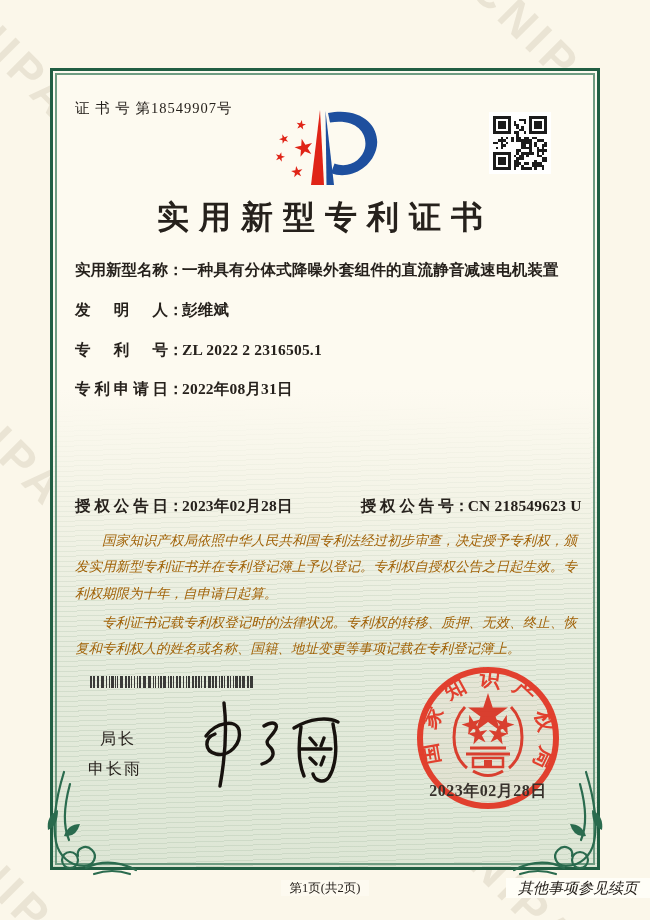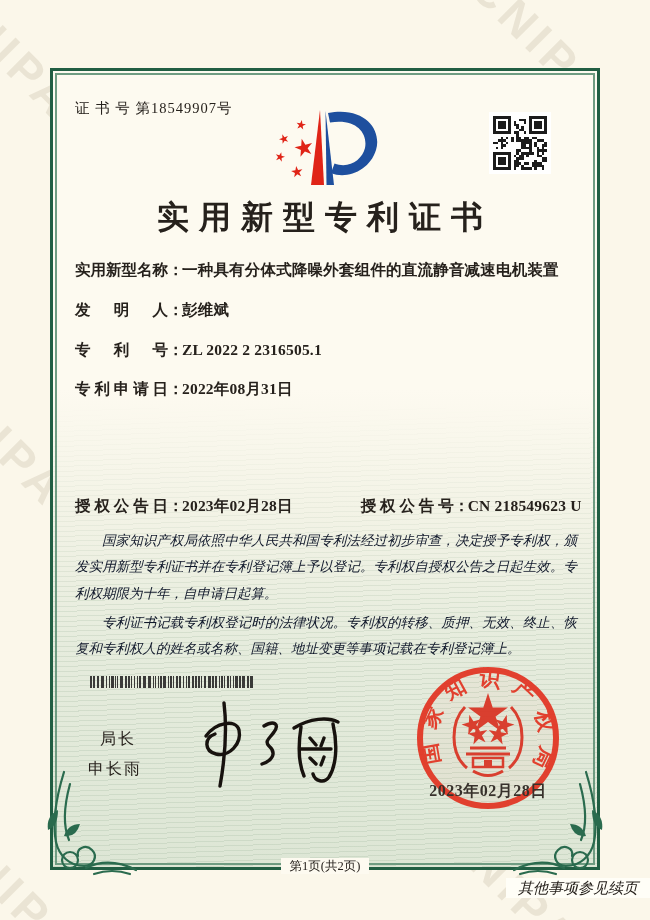--- a/index.html
+++ b/index.html
@@ -23,28 +23,28 @@
   #logo{position:absolute;left:274px;top:107px;z-index:3;}
   .title{position:absolute;left:0;top:196px;width:100%;text-align:center;font-size:32px;
          font-weight:bold;letter-spacing:10px;z-index:3;}
   .frow{position:absolute;left:75px;font-size:15.5px;font-weight:600;white-space:nowrap;z-index:3;}
   .flabel{display:inline-block;width:93px;text-align:justify;text-align-last:justify;
           -moz-text-align-last:justify;vertical-align:bottom;}
   .fcolon{display:inline-block;width:14px;}
   .fvalue{letter-spacing:0.2px;}
   .flabel2{display:inline-block;width:93px;text-align:justify;text-align-last:justify;margin-left:68px;}
   .paras{position:absolute;left:75px;top:528px;width:502px;font-size:13.5px;line-height:1.95;
-         color:#0f172a;font-style:italic;text-align:justify;z-index:3;}
+         color:#a16207;font-style:italic;text-align:justify;z-index:3;}
   .paras p{margin:0 0 3px 0;text-indent:2em;}
   #barcode{position:absolute;left:90px;top:676px;z-index:3;}
   .dirtitle{position:absolute;left:100px;top:729px;font-size:16px;letter-spacing:2px;z-index:3;}
   .dirname{position:absolute;left:88px;top:759px;font-size:16px;letter-spacing:2px;z-index:3;}
   #signature{position:absolute;left:188px;top:696px;z-index:3;}
   #seal{position:absolute;left:415px;top:665px;z-index:4;opacity:0.93;}
-  .pageinfo{position:absolute;left:0;top:858px;width:100%;text-align:center;font-size:12.5px;z-index:3;}
+  .pageinfo{position:absolute;left:0;top:880px;width:100%;text-align:center;font-size:12.5px;z-index:3;}
   .pageinfo span{background:#fdfaf0;padding:1px 9px;}
   .flourish{position:absolute;z-index:5;}
   .note{position:absolute;left:0;top:879px;width:100%;text-align:right;font-size:15px;
         font-style:italic;z-index:3;}
   .note span{background:#fffef7;padding:2px 12px;}
 </style>
 </head>
 <body>
 
 <div id="page">

